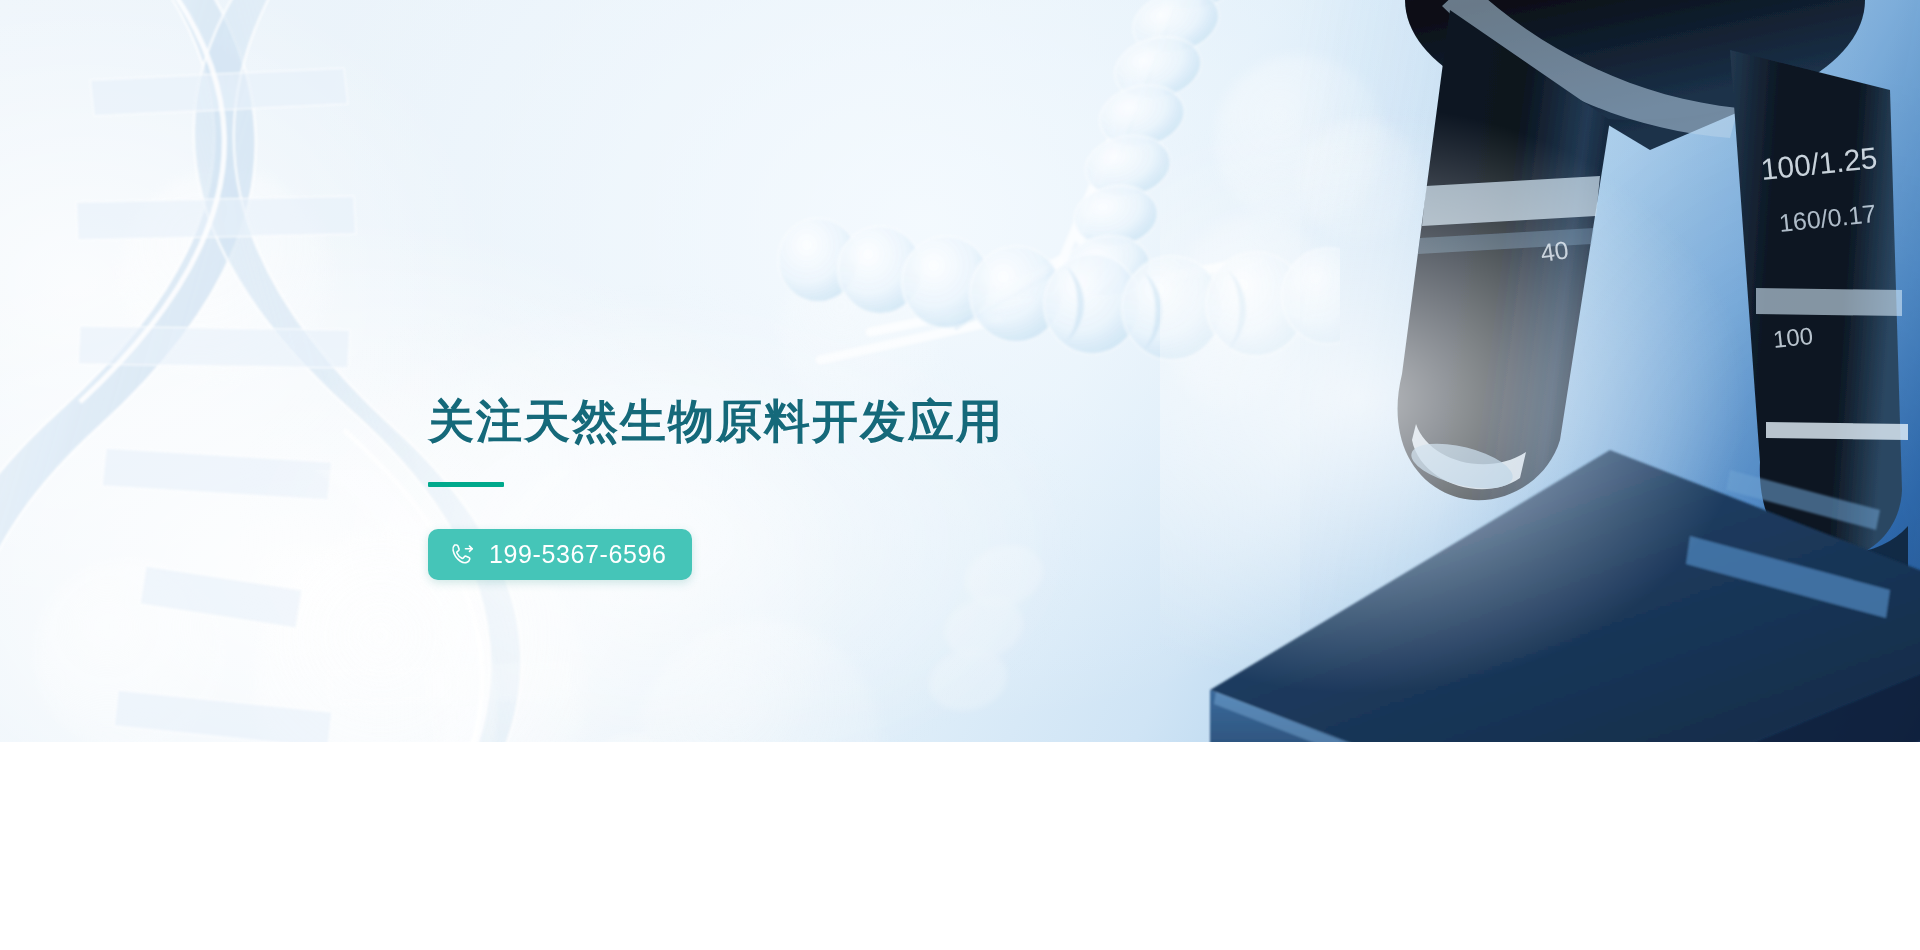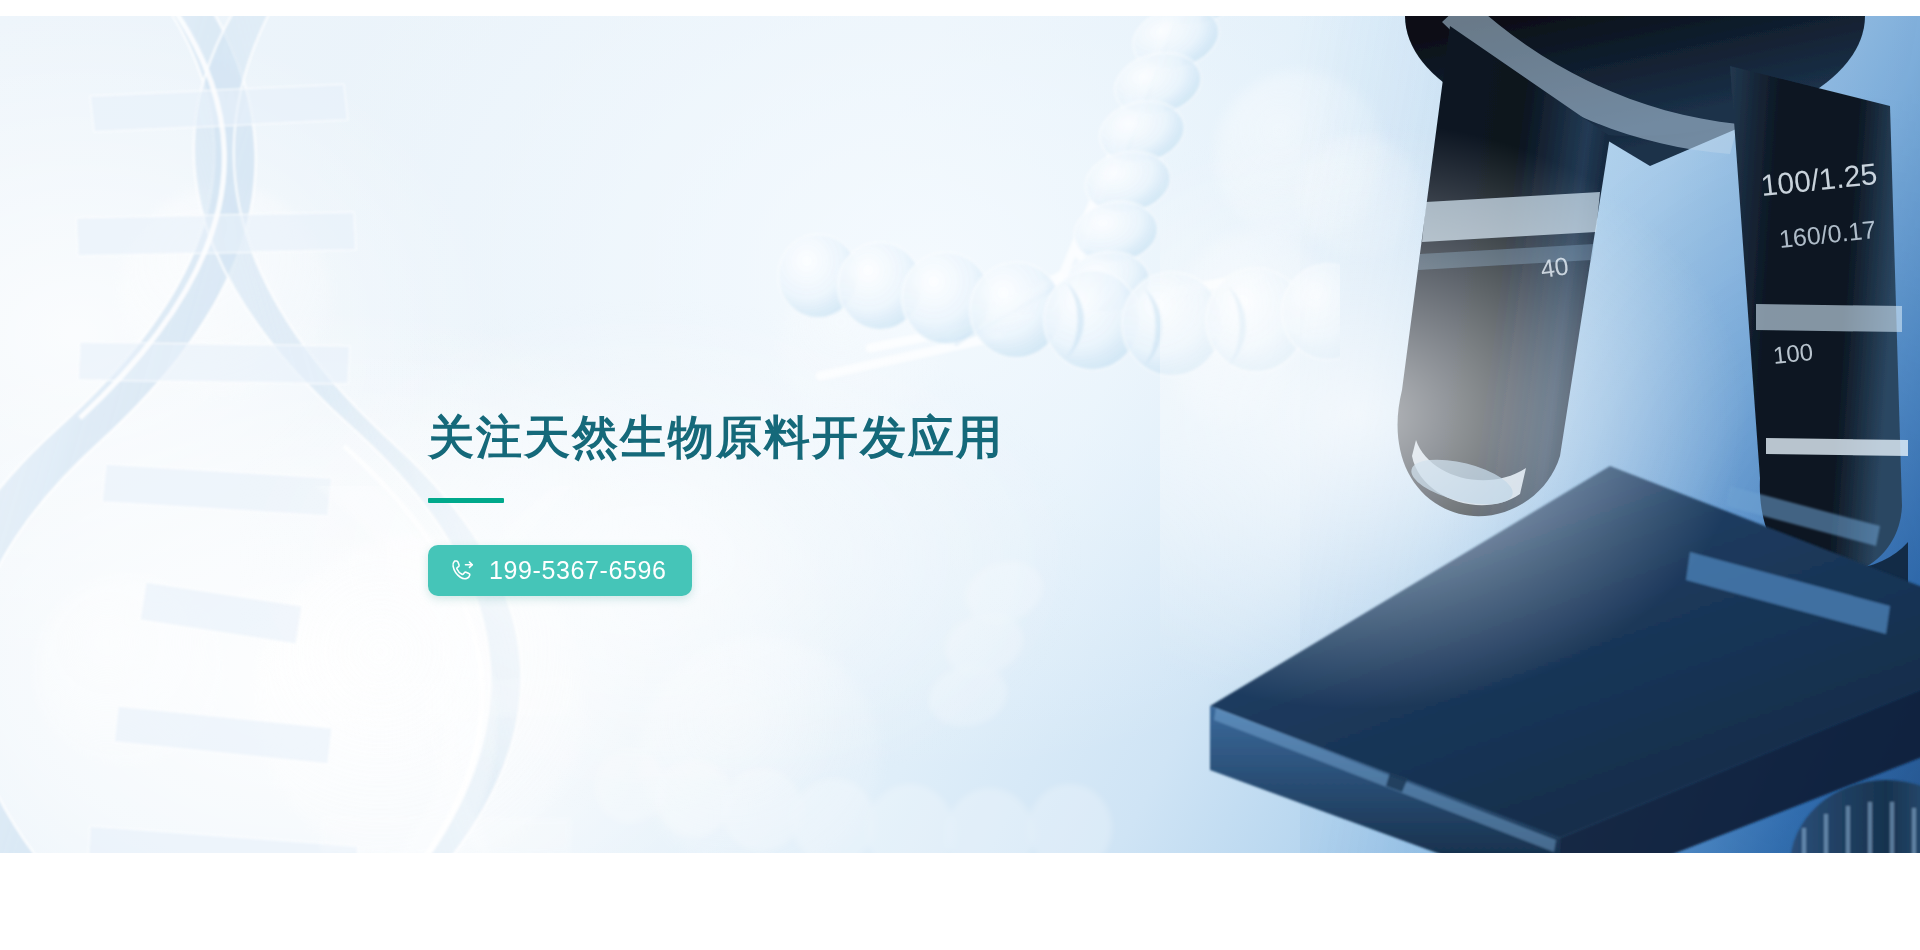--- a/index.html
+++ b/index.html
@@ -7,34 +7,33 @@
     padding: 0;
     background: #ffffff;
   }
   body {
     font-family: "Liberation Sans", "DejaVu Sans", sans-serif;
   }
 
   .hero {
     position: relative;
     width: 1920px;
-    height: 837px;
+    height: 742px;
     overflow: hidden;
     background: linear-gradient(118deg,
         #eef5fb 0%,
         #eaf3fa 22%,
         #e8f2fa 40%,
         #dfeef9 55%,
         #cfe4f5 66%,
         #b7d6ef 74%,
         #8fbde4 82%,
         #5e99cf 89%,
         #3b7bb9 94%,
         #2b5f97 100%);
-    margin-top: 16px;
   }
 
   
   .bg-layer { position: absolute; pointer-events: none; }
 
   
   .wash-a {
     left: 0; top: 0; right: 0; bottom: 0;
     background:
       radial-gradient(ellipse 780px 520px at 16% 78%, rgba(255,255,255,0.95) 0%, rgba(255,255,255,0.55) 38%, rgba(255,255,255,0) 70%),

